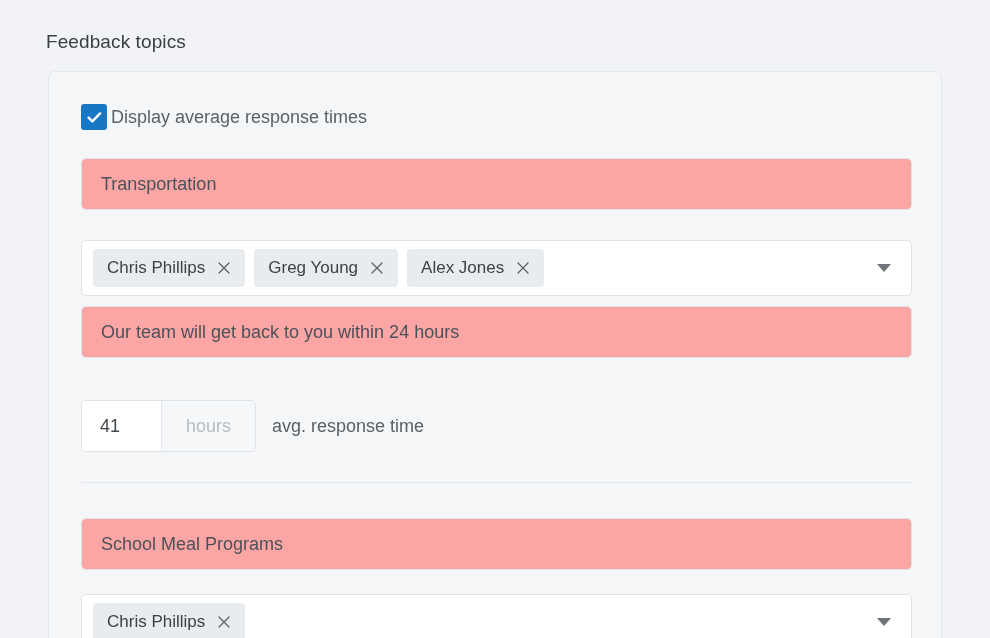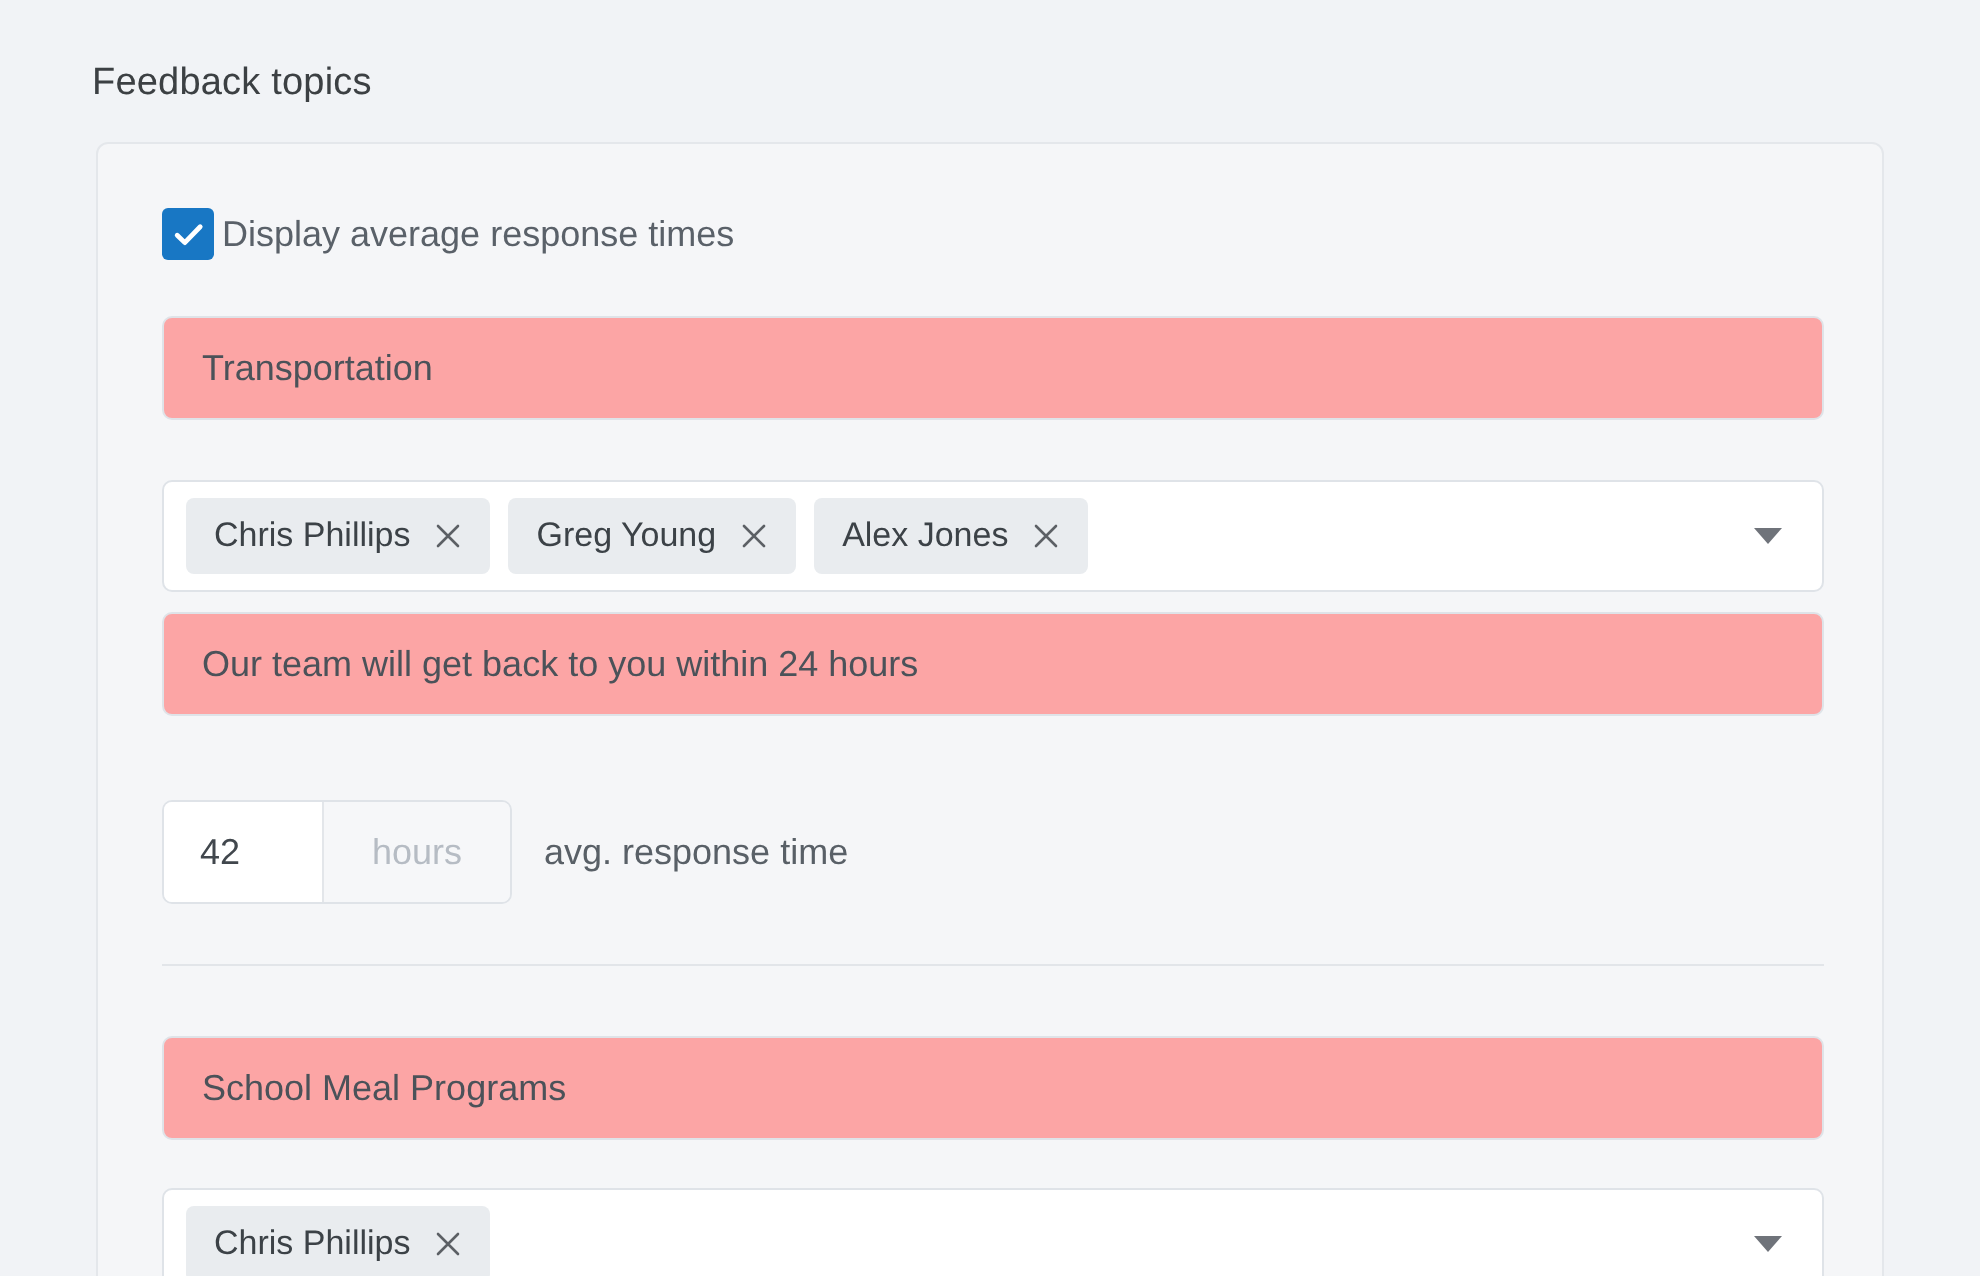--- a/index.html
+++ b/index.html
@@ -279,21 +279,21 @@
           <div class="caret"></div>
         </div>
       </div>
 
       <div class="field" style="top: 234px;">
         <div class="text-input">Our team will get back to you within 24 hours</div>
       </div>
 
       <div class="num-row" style="top: 328px;">
         <div class="num-group">
-          <div class="num-input">42</div>
+          <div class="num-input">41</div>
           <div class="num-addon">hours</div>
         </div>
         <div class="num-caption">avg. response time</div>
       </div>
 
       <div class="divider" style="top: 410px;"></div>
 
       <div class="field" style="top: 446px;">
         <div class="text-input">School Meal Programs</div>
       </div>

